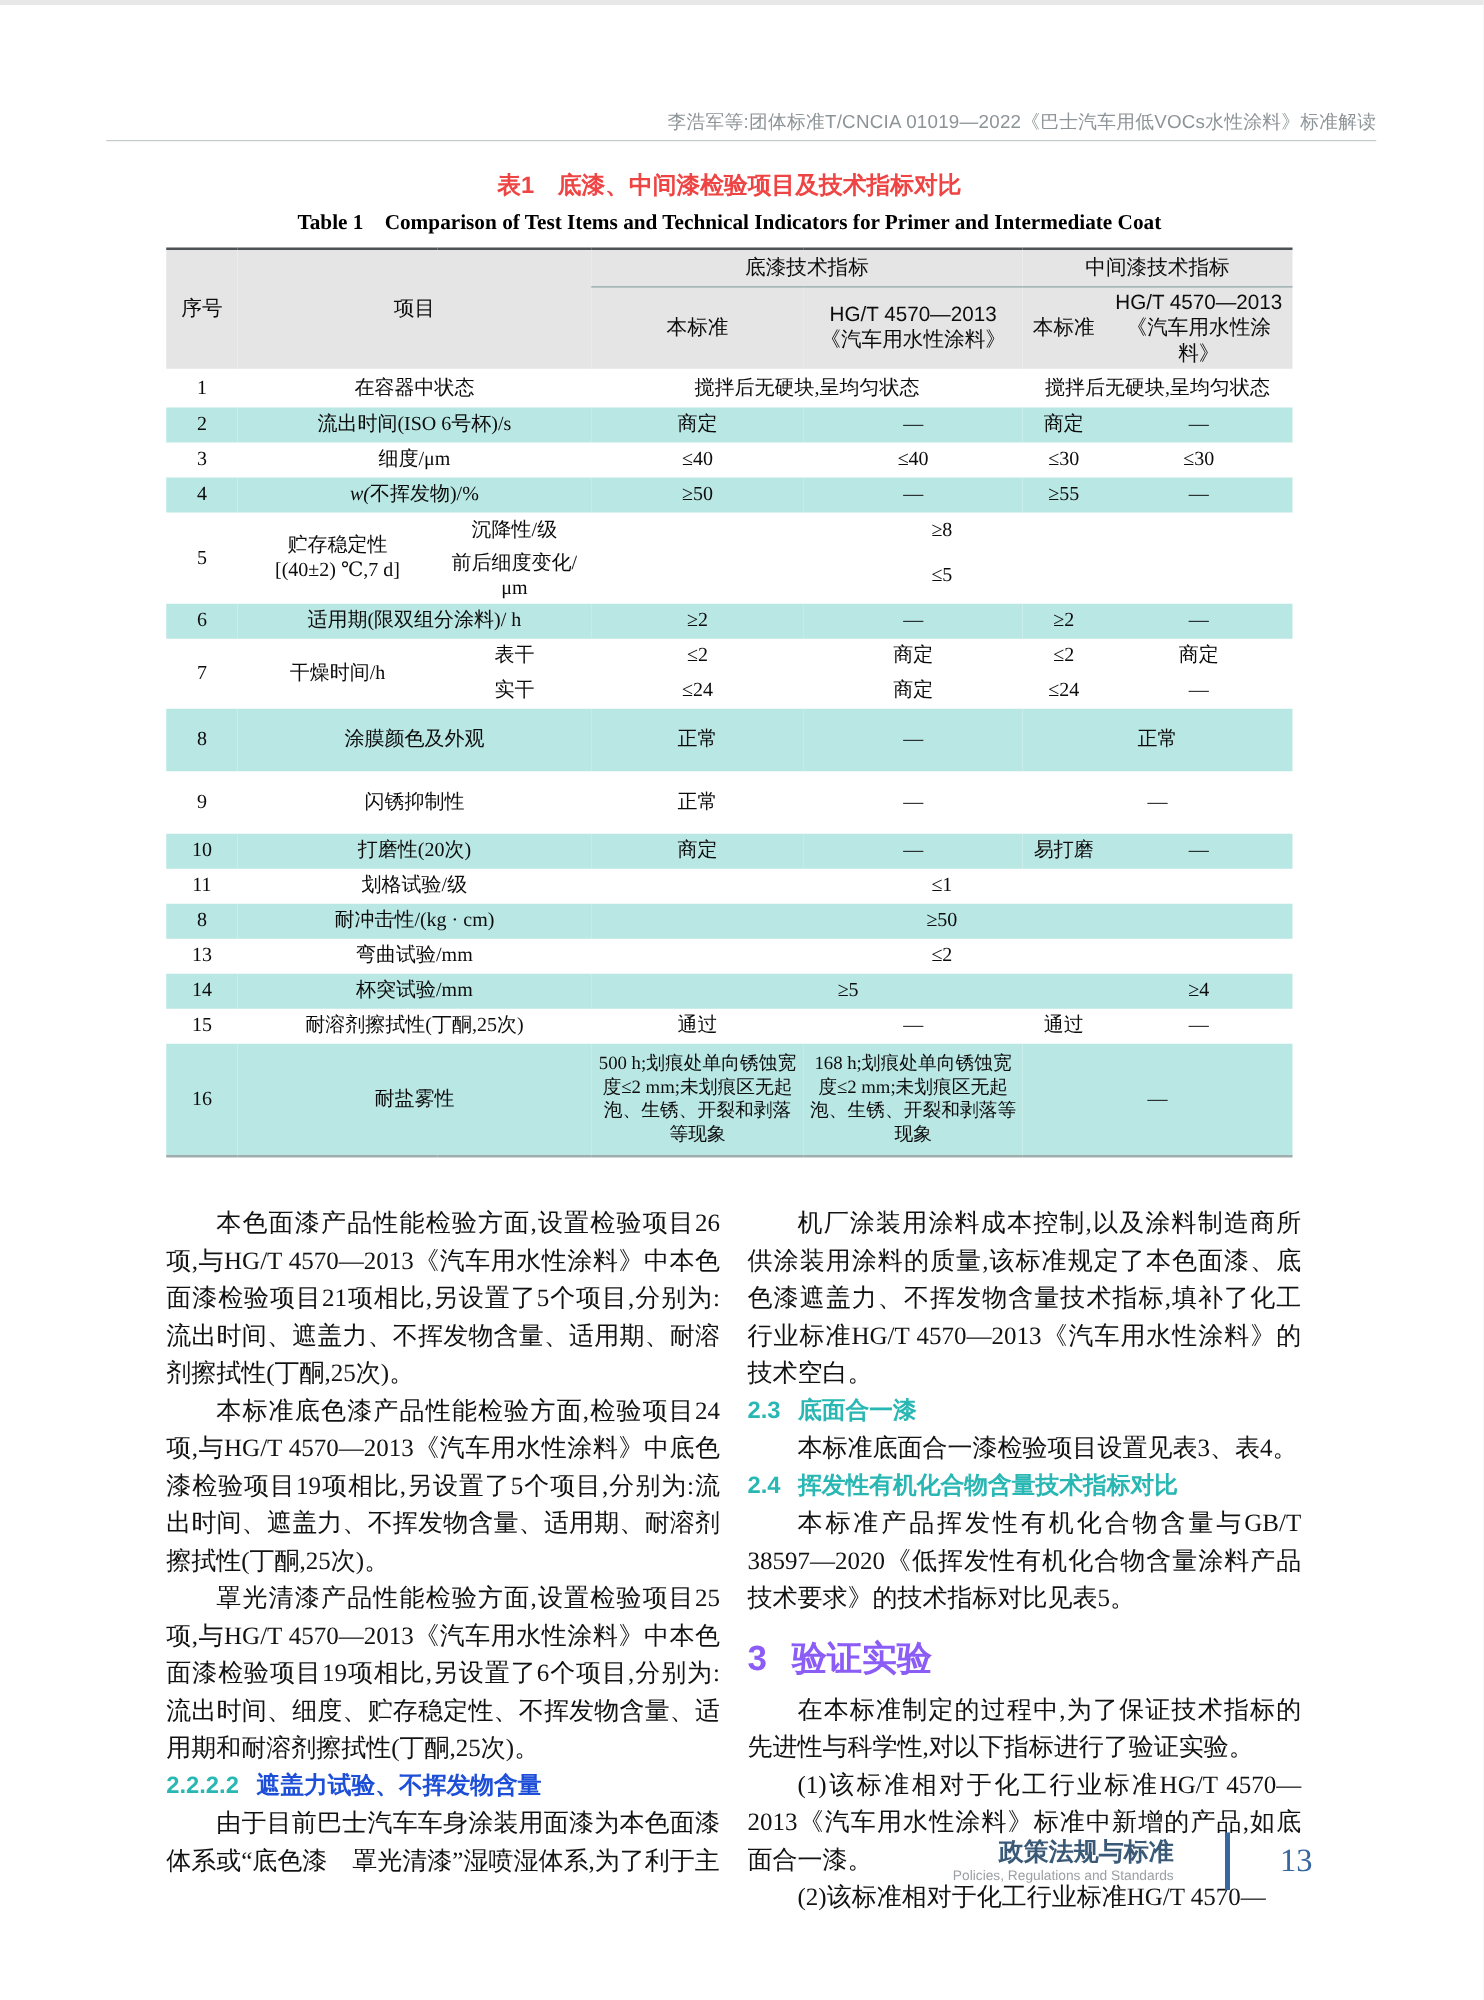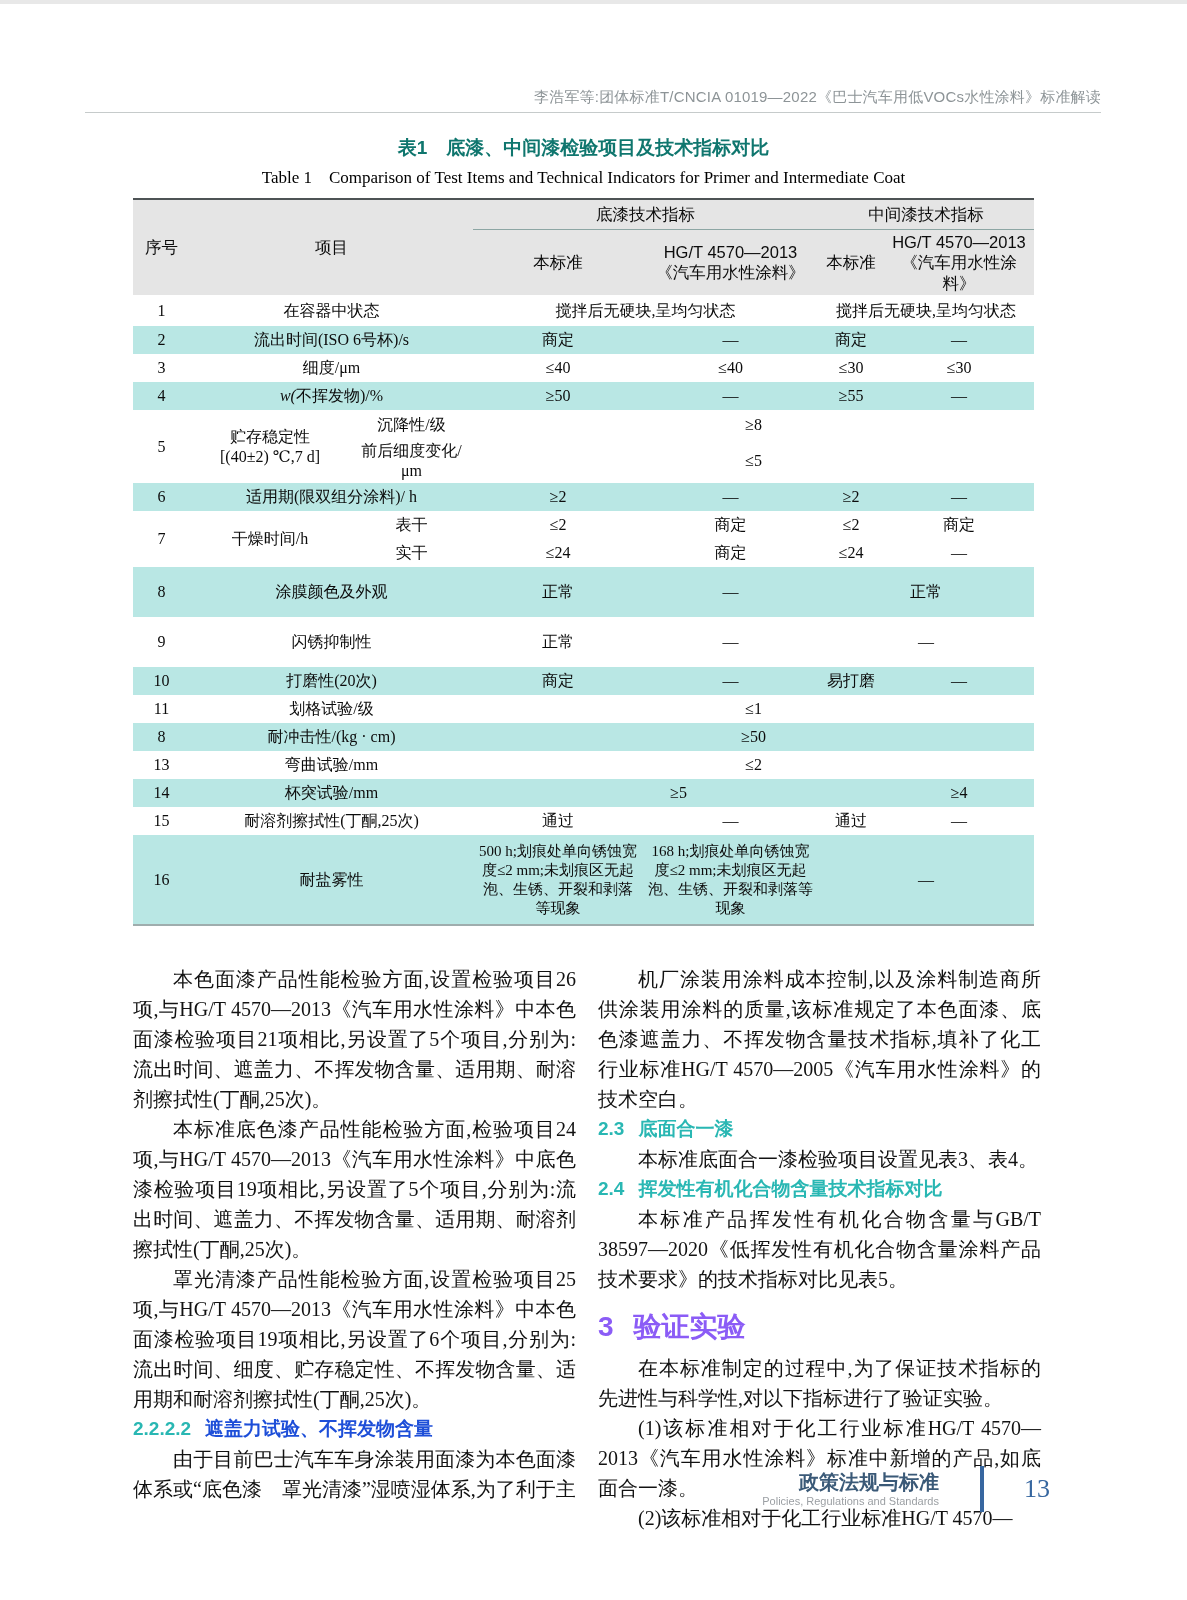--- a/index.html
+++ b/index.html
@@ -16,24 +16,24 @@
     font-size:15px; color:#8d9497; letter-spacing:.2px;
   }
   .header-rule {
     position:absolute; top:108px; left:85px; width:1016px;
     border-top:1.5px solid #c6cbcb;
   }
   
   .table-wrap { position:absolute; left:133px; top:131px; width:901px; }
   .tbl-title-cn {
     text-align:center; font-family:"Liberation Sans","DejaVu Sans",sans-serif;
-    font-weight:bold; font-size:19px; color:#0f766e;
+    font-weight:bold; font-size:19px; color:#ef4444;
   }
   .tbl-title-en {
-    text-align:center; font-weight:normal; font-size:17px; color:#000; margin-top:5px;
+    text-align:center; font-weight:bold; font-size:17px; color:#000; margin-top:5px;
   }
   table.cmp {
     width:100%; border-collapse:collapse; table-layout:fixed; margin-top:9px;
     border-top:2px solid #4d5355; border-bottom:2px solid #9fadad;
     font-size:16px;
   }
   table.cmp th, table.cmp td {
     padding:2px 3px; text-align:center; vertical-align:middle;
     font-weight:normal; color:#0c0c0c; line-height:1.25;
   }
@@ -255,21 +255,21 @@
     <div class="col">
       <p>本色面漆产品性能检验方面,设置检验项目26项,与HG/T 4570—2013《汽车用水性涂料》中本色面漆检验项目21项相比,另设置了5个项目,分别为:流出时间、遮盖力、不挥发物含量、适用期、耐溶剂擦拭性(丁酮,25次)。</p>
       <p>本标准底色漆产品性能检验方面,检验项目24项,与HG/T 4570—2013《汽车用水性涂料》中底色漆检验项目19项相比,另设置了5个项目,分别为:流出时间、遮盖力、不挥发物含量、适用期、耐溶剂擦拭性(丁酮,25次)。</p>
       <p>罩光清漆产品性能检验方面,设置检验项目25项,与HG/T 4570—2013《汽车用水性涂料》中本色面漆检验项目19项相比,另设置了6个项目,分别为:流出时间、细度、贮存稳定性、不挥发物含量、适用期和耐溶剂擦拭性(丁酮,25次)。</p>
       <div class="h4">
         <span class="num">2.2.2.2</span><span class="ttl">遮盖力试验、不挥发物含量</span>
       </div>
       <p>由于目前巴士汽车车身涂装用面漆为本色面漆体系或“底色漆　罩光清漆”湿喷湿体系,为了利于主</p>
     </div>
     <div class="col">
-      <p>机厂涂装用涂料成本控制,以及涂料制造商所供涂装用涂料的质量,该标准规定了本色面漆、底色漆遮盖力、不挥发物含量技术指标,填补了化工行业标准HG/T 4570—2005《汽车用水性涂料》的技术空白。</p>
+      <p>机厂涂装用涂料成本控制,以及涂料制造商所供涂装用涂料的质量,该标准规定了本色面漆、底色漆遮盖力、不挥发物含量技术指标,填补了化工行业标准HG/T 4570—2013《汽车用水性涂料》的技术空白。</p>
       <div class="h2">
         <span class="num">2.3</span><span>底面合一漆</span>
       </div>
       <p>本标准底面合一漆检验项目设置见表3、表4。</p>
       <div class="h2">
         <span class="num">2.4</span><span>挥发性有机化合物含量技术指标对比</span>
       </div>
       <p>本标准产品挥发性有机化合物含量与GB/T 38597—2020《低挥发性有机化合物含量涂料产品技术要求》的技术指标对比见表5。</p>
       <div class="h1">
         <span class="num">3</span><span>验证实验</span>

